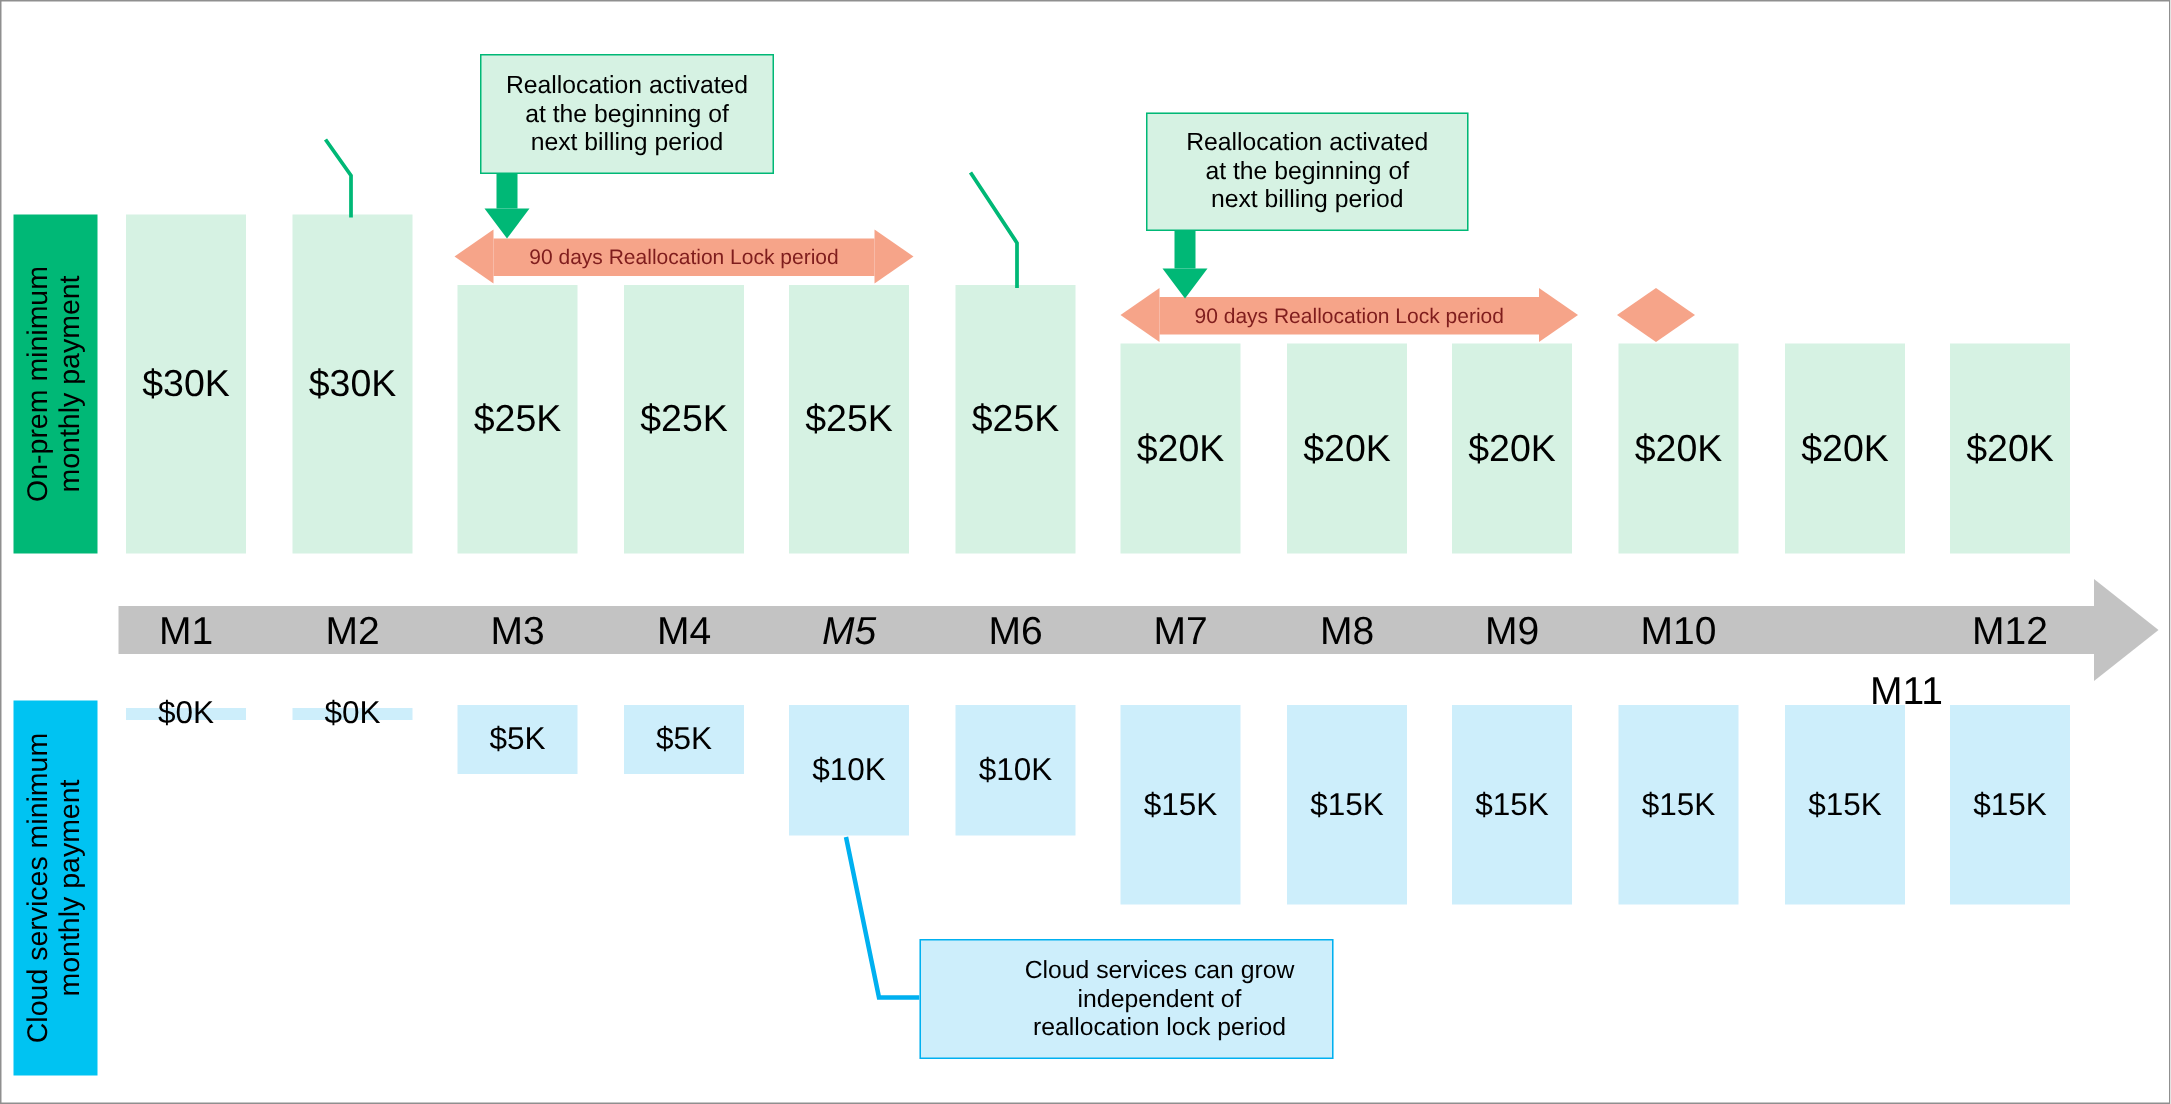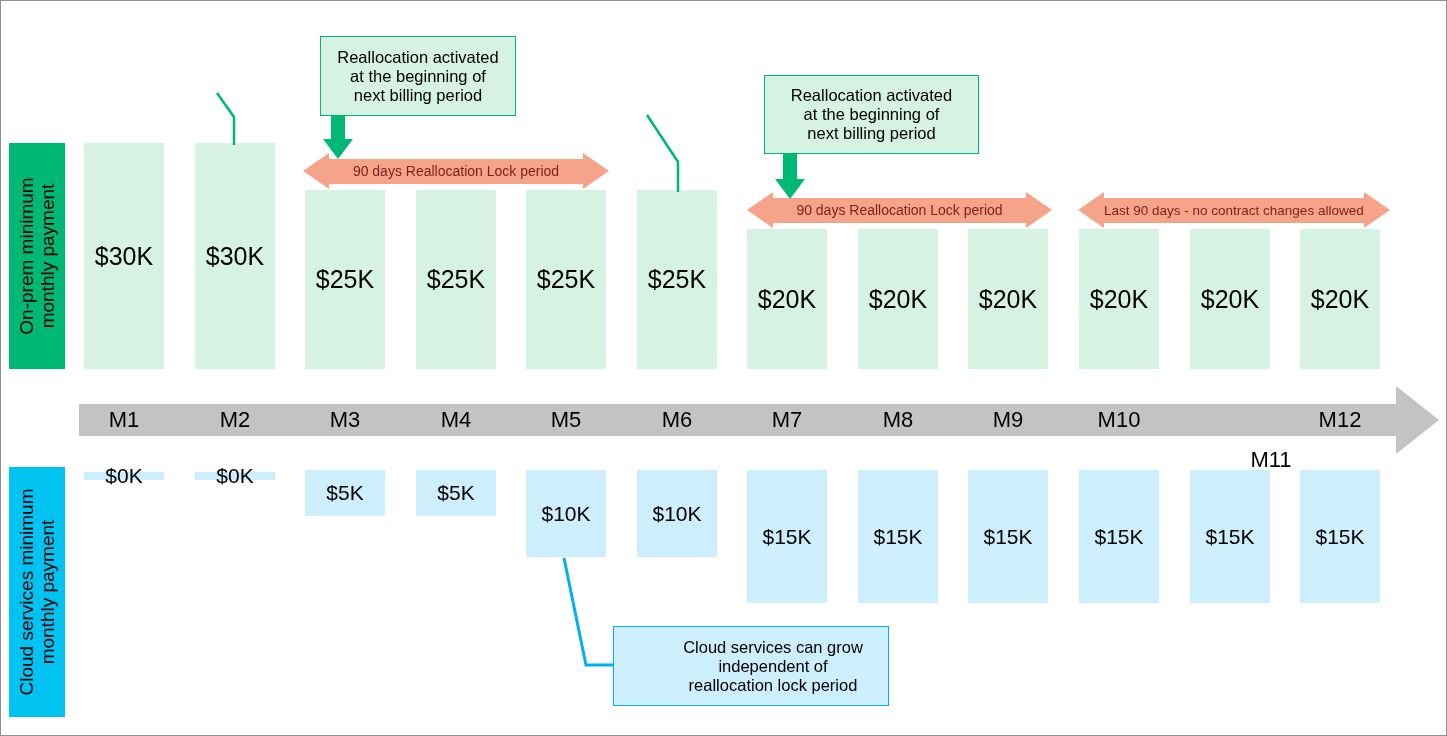--- a/index.html
+++ b/index.html
@@ -25,21 +25,21 @@
   .bar.blue{background:var(--bluefill);}
   .bar .val{font-size:25px; color:#000; white-space:nowrap;}
   .bar.blue .val{font-size:21px;}
 
   
   .tl-band{position:absolute; left:78px; top:403px; width:1317px; height:32px; background:var(--tlgray);}
   .tl-head{position:absolute; left:1395px; top:385px; width:0; height:0;
     border-top:34px solid transparent; border-bottom:34px solid transparent;
     border-left:43px solid var(--tlgray);}
   .month{position:absolute; top:403px; width:80px; height:32px;
-    display:flex; align-items:center; justify-content:center; font-size:22px;}
+    display:flex; align-items:center; justify-content:center; font-size:26px;}
 
   
   .callout{position:absolute; display:flex; align-items:center; justify-content:center;
     text-align:center; white-space:pre-line; font-size:16.5px; line-height:19px; z-index:10;}
   .callout.green{background:var(--mint); border:1.5px solid var(--green);}
   .callout.blue{background:var(--bluefill); border:1.5px solid var(--cyan);padding-left:44px;}
 
   
   .garrow{position:absolute; width:30px; display:flex; flex-direction:column; align-items:center; z-index:6;}
   .garrow .shaft{width:14px; flex:1; background:var(--green);}
@@ -151,21 +151,21 @@
       </div>
     </div>
 
   <div class="tl-band"></div>
   <div class="tl-head"></div>
   <div id="months">
       <div class="month" style="left: 83px;">M1</div>
       <div class="month" style="left: 194px;">M2</div>
       <div class="month" style="left: 304px;">M3</div>
       <div class="month" style="left: 415px;">M4</div>
-      <div class="month" style="left: 525px;">M5</div>
+      <div class="month" style="left: 525px; font-style: italic;">M5</div>
       <div class="month" style="left: 636px;">M6</div>
       <div class="month" style="left: 746px;">M7</div>
       <div class="month" style="left: 857px;">M8</div>
       <div class="month" style="left: 967px;">M9</div>
       <div class="month" style="left: 1078px;">M10</div>
       <div class="month" style="left: 1230px; margin-top: 40px;">M11</div>
       <div class="month" style="left: 1299px;">M12</div>
     </div>
 
   <svg class="overlay" width="1445" height="734" viewBox="0 0 1445 734">
@@ -183,23 +183,20 @@
   </div>
   <div class="lock" style="left:746px; top:191px; width:305px;">
     <div class="hl"></div>
     <div class="band">
         <span>90 days Reallocation Lock period</span>
       </div>
     <div class="hr"></div>
   </div>
   <div class="lock small" style="left:1077px; top:191px; width:304px;">
     <div class="hl"></div>
-    <div class="band">
-        <span>Last 90 days - no contract changes allowed</span>
-      </div>
     <div class="hr"></div>
   </div>
 
   <div class="garrow" style="left:322px; top:114px; height:44px;">
     <div class="shaft"></div>
       <div class="head"></div>
   </div>
   <div class="garrow" style="left:774px; top:151px; height:47px;">
     <div class="shaft"></div>
       <div class="head"></div>

